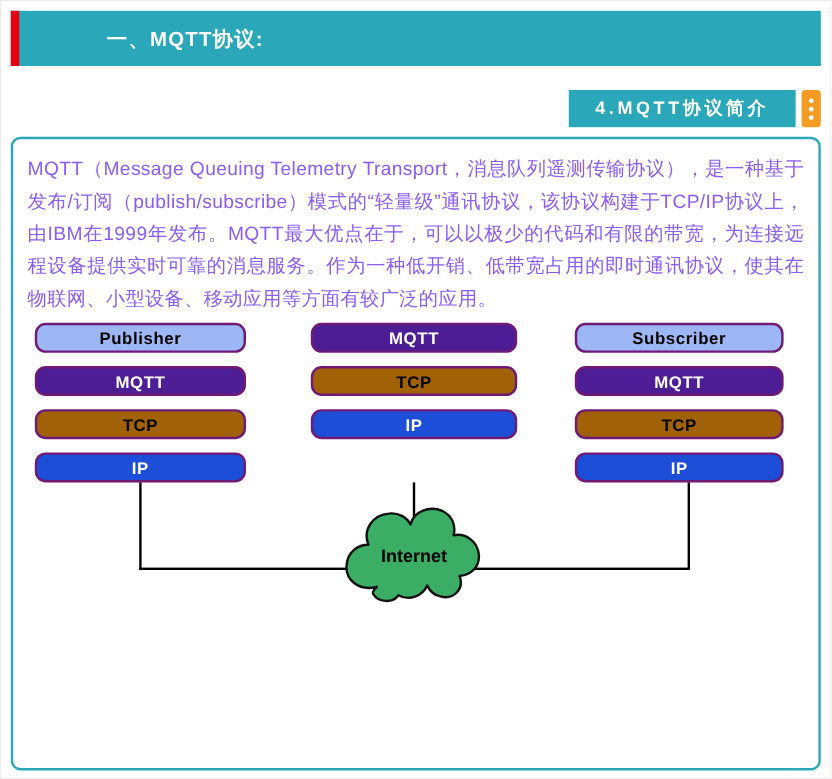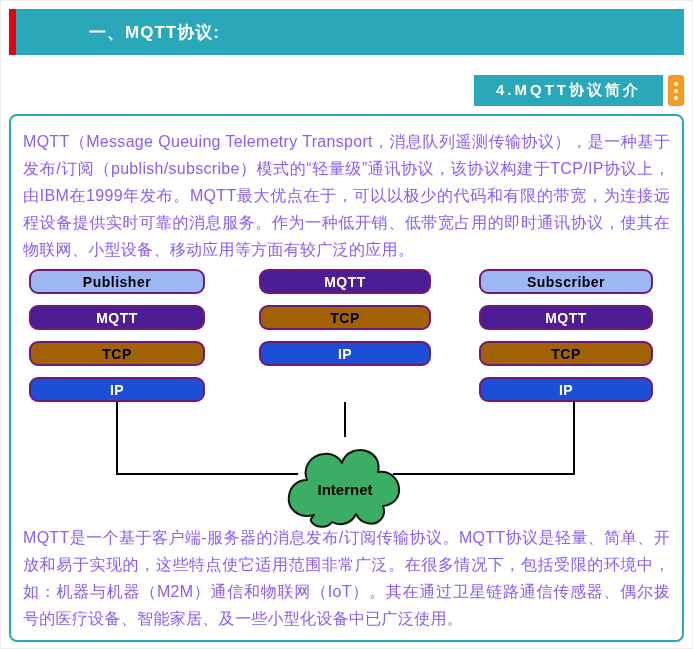--- a/index.html
+++ b/index.html
@@ -37,21 +37,21 @@
   .tcp  { background: #a16207; color: #000; }
   .ip   { background: #1d4ed8; color: #fff; }
 
   .line { position: absolute; background: #000; }
   .line.v-mid   { left: 321px; top: 133px; width: 2px; height: 35px; }
   .line.v-left  { left: 93px;  top: 133px; width: 2px; height: 73px; }
   .line.v-right { left: 550px; top: 133px; width: 2px; height: 73px; }
   .line.h-left  { left: 93px;  top: 204px; width: 182px; height: 2px; }
   .line.h-right { left: 370px; top: 204px; width: 182px; height: 2px; }
 
-  .cloud-wrap { position: absolute; left: 258px; top: 170px; width: 128px; height: 100px; }
+  .cloud-wrap { position: absolute; left: 258px; top: 144px; width: 128px; height: 100px; }
   .cloud-wrap svg { display: block; width: 128px; height: 100px; }
   .cloud-label { position: absolute; inset: 0; display: flex; align-items: center; justify-content: center; font-weight: bold; font-size: 15px; color: #000; }
 </style>
 </head>
 <body>
 
 <div class="page">
 
   <div class="banner">
     <div class="red-stripe"></div>
@@ -114,17 +114,16 @@
                    C 81 83 77 79 75 75
                    C 71 84 60 88 51 83
                    C 46 90 34 89 30 82
                    C 29 80 31 78 33 76 Z" fill="#3BAD64" stroke="#111" stroke-width="2" stroke-linejoin="round"></path>
         </svg>
         <div class="cloud-label">Internet</div>
       </div>
 
     </div>
 
-    <p class="para">MQTT是一个基于客户端-服务器的消息发布/订阅传输协议。MQTT协议是轻量、简单、开放和易于实现的，这些特点使它适用范围非常广泛。在很多情况下，包括受限的环境中，如：机器与机器（M2M）通信和物联网（IoT）。其在通过卫星链路通信传感器、偶尔拨号的医疗设备、智能家居、及一些小型化设备中已广泛使用。</p>
 
   </div>
 
 </div>
 
 </body></html>

